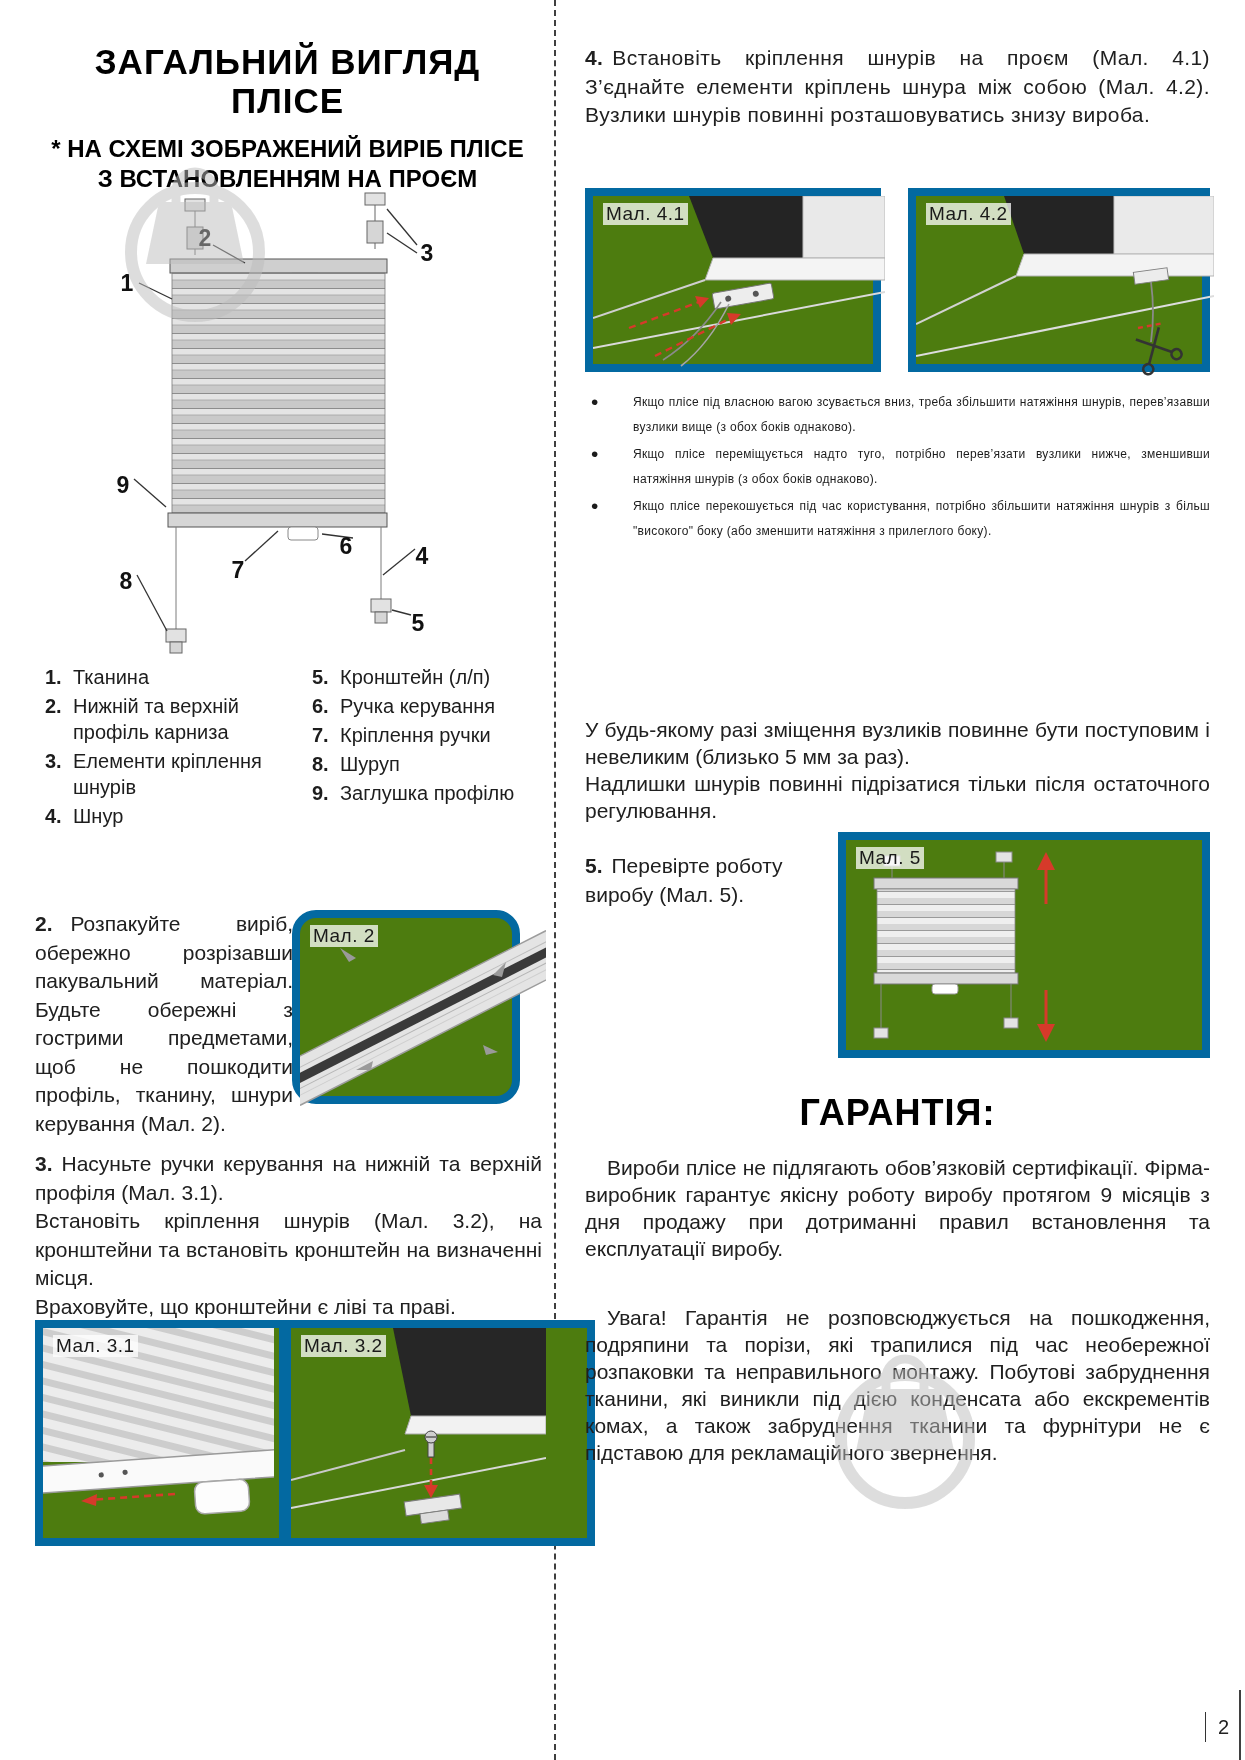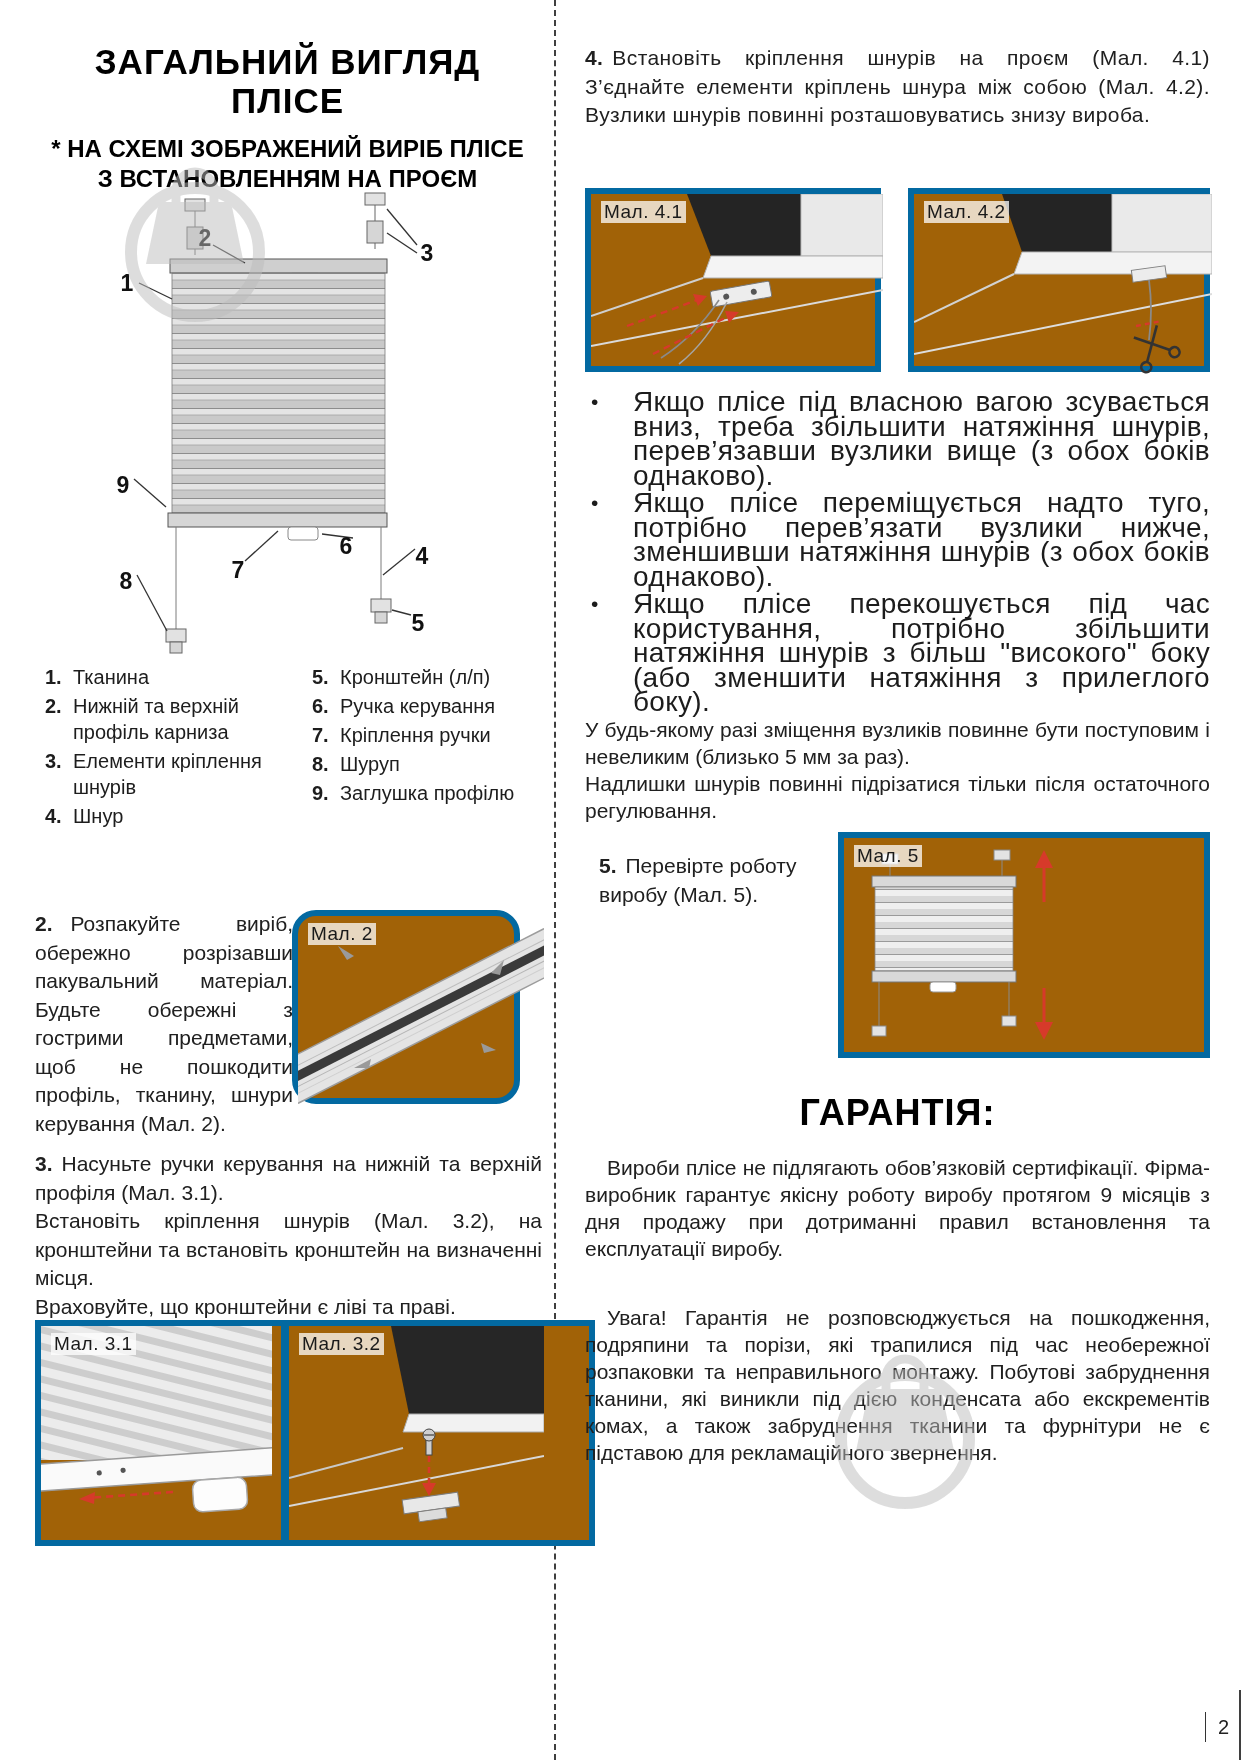--- a/index.html
+++ b/index.html
@@ -22,23 +22,23 @@
   .pnum-wide { font-weight:700; margin-right:18px; }
   .indent { text-indent:22px; }
   .spaced { letter-spacing:0.4px; }
 
   .legend-item { display:flex; font-size:20px; line-height:26px; margin-bottom:3px; color:#1d1d1d; }
   .legend-num { font-weight:700; width:28px; flex:0 0 28px; }
   .legend-text { flex:1; }
 
   .bullet-item { display:flex; margin-bottom:3px; }
   .bullet-dot { width:48px; flex:0 0 48px; font-size:21px; line-height:24.5px; padding-left:6px; }
-  .bullet-text { flex:1; font-size:28px; line-height:24.5px; text-align:justify; letter-spacing:0.3px; }
-
-  .fig-box { position:absolute; border:6px solid #0369a1; background:#a16207; }
+  .bullet-text { flex:1; font-size:12px; line-height:24.5px; text-align:justify; letter-spacing:0.3px; }
+
+  .fig-box { position:absolute; border:8px solid #0369a1; background:#4d7c0f; }
   .fig-label { position:absolute; top:7px; left:10px; font-size:19px; letter-spacing:0.5px; color:#1a1a1a; z-index:2; background:rgba(255,255,255,0.75); padding:0 3px; }
   .fig-box svg { position:absolute; left:0; top:0; z-index:1; }
 
   .watermark { position:absolute; opacity:0.5; z-index:3; pointer-events:none; }
 
   .page-number { position:absolute; right:16px; bottom:18px; font-size:20px; color:#222;
                  border-left:1.5px solid #333; padding-left:12px; line-height:30px; }
 
   svg text.dnum { font-family:"Liberation Sans", sans-serif; font-size:23px; font-weight:700; fill:#111; }
 </style>
@@ -327,21 +327,21 @@
       <span class="bullet-dot">•</span>
       <span class="bullet-text">Якщо плісе перекошується під час користування, потрібно збільшити натяжіння шнурів з більш "високого" боку (або зменшити натяжіння з прилеглого боку).</span>
     </div>
   </div>
 
   <div class="abs body-text tight" style="left:585px; top:716px; width:625px;">
     <div>У будь-якому разі зміщення вузликів повинне бути поступовим і невеликим (близько 5 мм за раз).</div>
     <div>Надлишки шнурів повинні підрізатися тільки після остаточного регулювання.</div>
   </div>
 
-  <div class="abs body-text" style="left:585px; top:852px; width:248px; text-align:left;margin-left:14px;">
+  <div class="abs body-text" style="left:585px; top:852px; width:248px; text-align:left;">
     <span class="pnum">5.</span><span>Перевірте роботу виробу (Мал. 5).</span>
   </div>
 
   <div class="fig-box" style="left:838px; top:832px; width:372px; height:226px;">
     <div class="fig-label">Мал. 5</div>
     <svg width="368" height="222" viewBox="0 0 368 222">
       <defs>
         <pattern id="pl5" width="12" height="13" patternUnits="userSpaceOnUse">
           <rect width="12" height="13" fill="#d7d7d7"></rect>
           <rect width="12" height="6" fill="#efefef"></rect>

